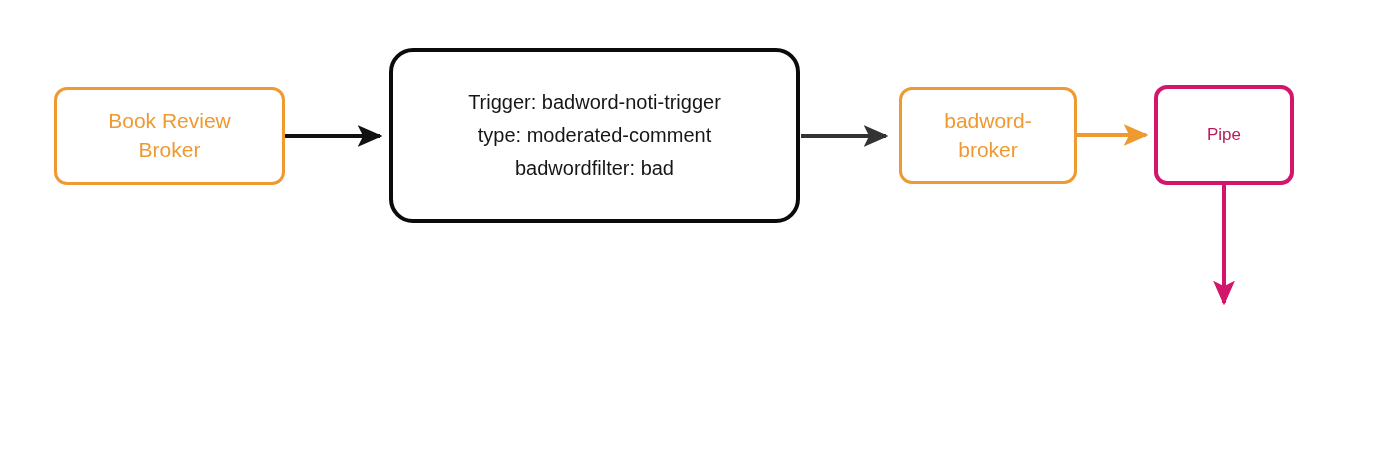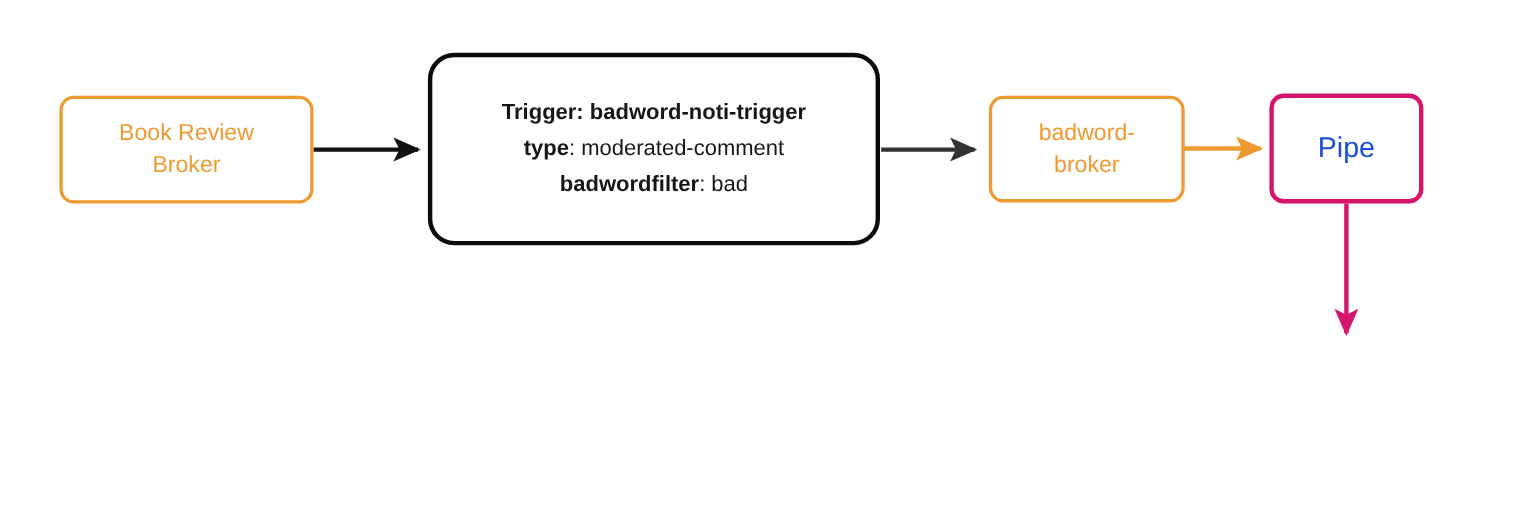--- a/index.html
+++ b/index.html
@@ -54,31 +54,31 @@
   .node.trigger {
     border: 4px solid #0b0b0b;
     border-radius: 24px;
   }
   .node.trigger .node-label {
     color: #161616;
     font-size: 20px;
     line-height: 1.64;
   }
   .node.trigger .k {
-    font-weight: 700;
+    font-weight: 400;
   }
 
   
   .node.crimson {
     border: 4px solid #d4156c;
     border-radius: 13px;
   }
   .node.crimson .node-label {
-    color: #1d4ed8;
-    font-size: 26px;
+    color: #be185d;
+    font-size: 17px;
   }
 
   
   #node-book-review-broker { left: 54px;   top: 87px;  width: 231px; height: 98px; }
   #node-trigger            { left: 389px;  top: 48px;  width: 411px; height: 175px; }
   #node-badword-broker     { left: 899px;  top: 87px;  width: 178px; height: 97px; }
   #node-pipe               { left: 1154px; top: 85px;  width: 140px; height: 100px; }
   #node-slack-sink         { left: 1116px; top: 311px; width: 216px; height: 98px; }
 </style>
 </head>

